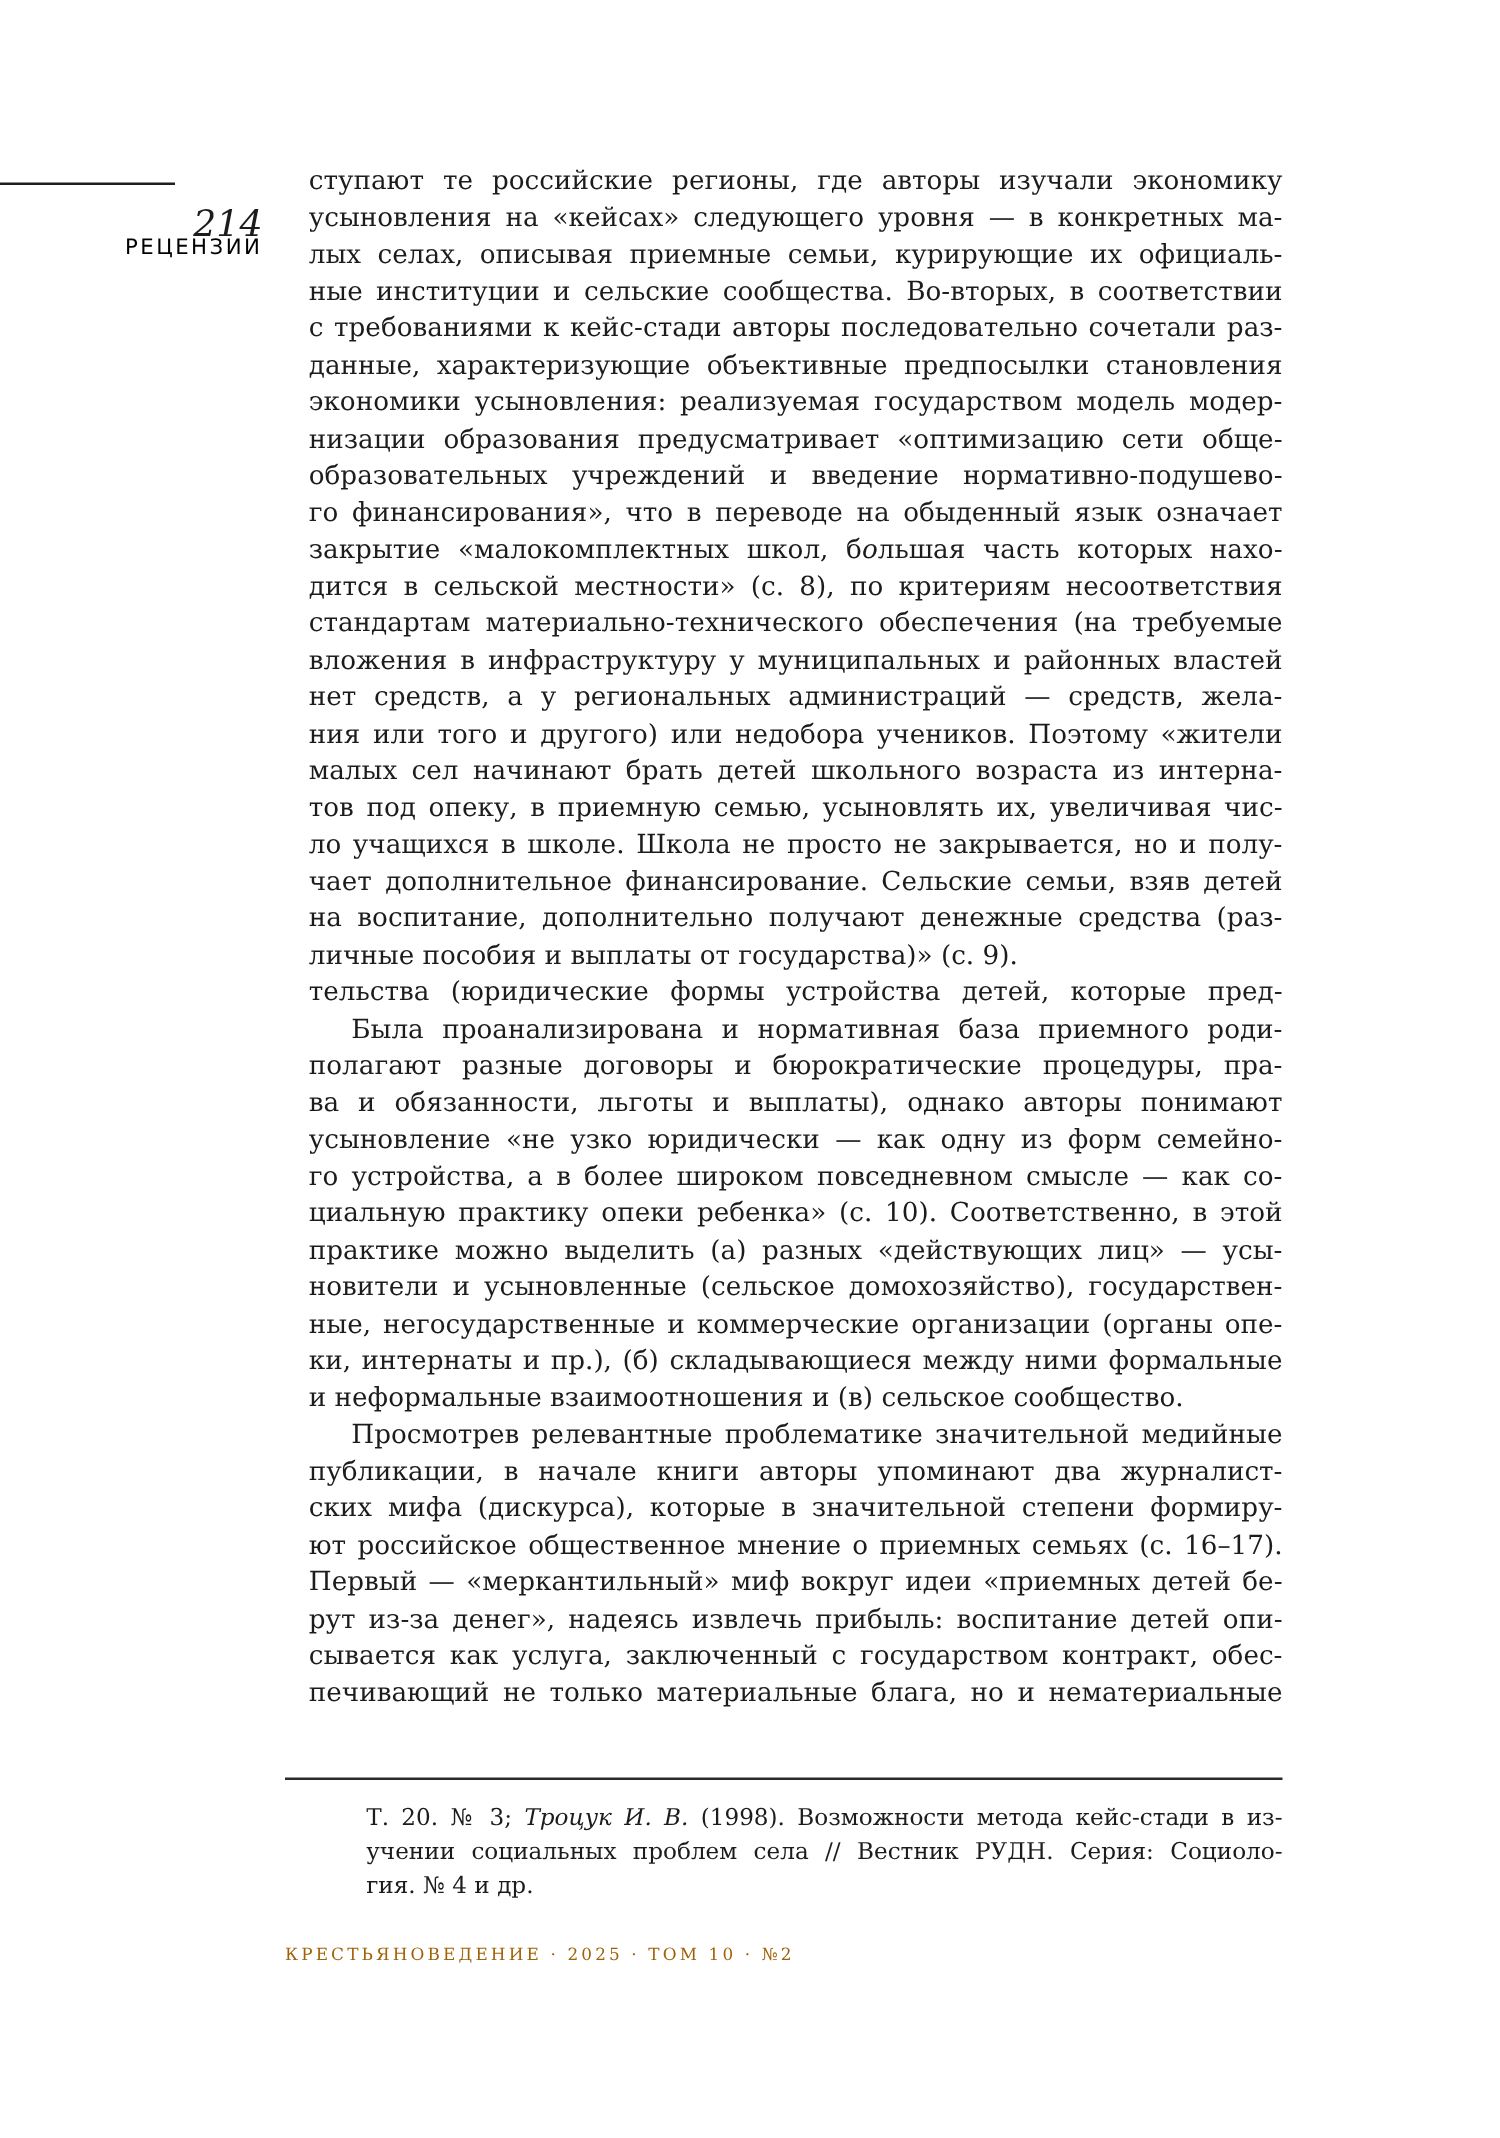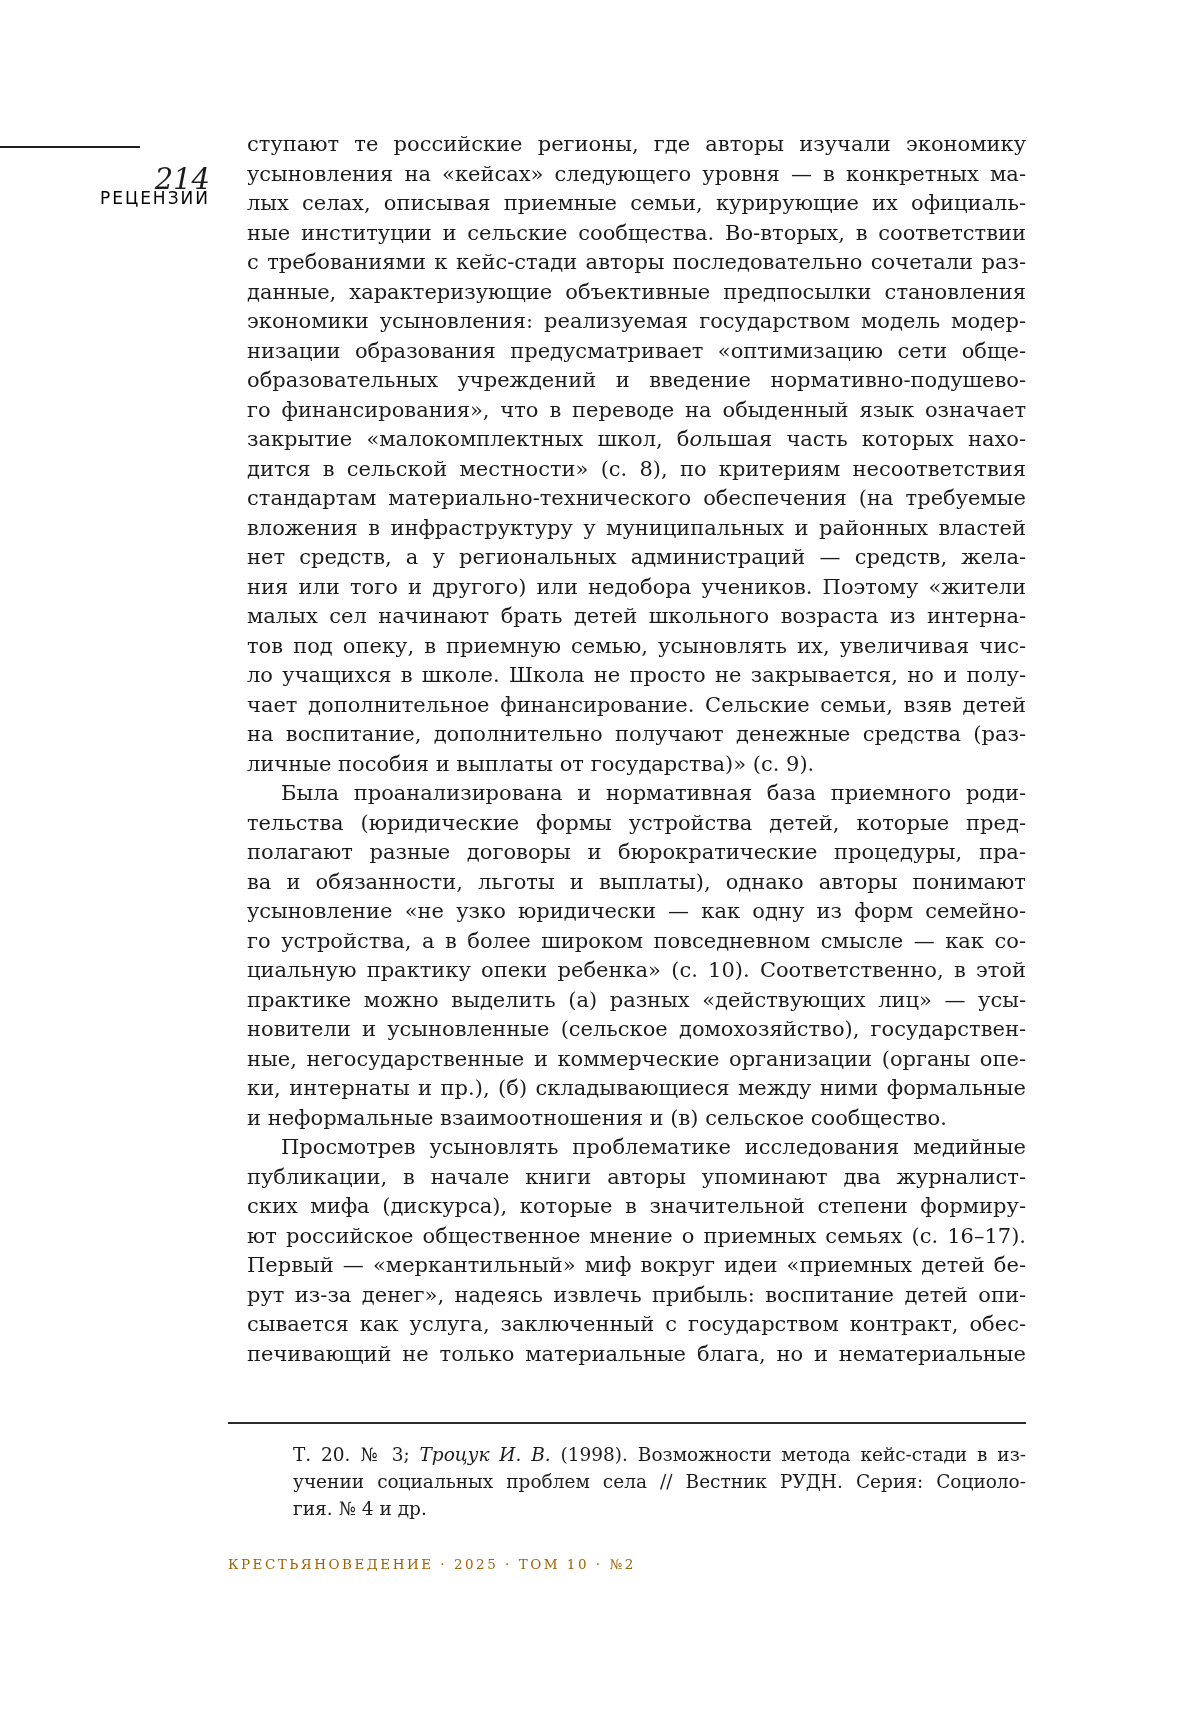--- a/index.html
+++ b/index.html
@@ -100,33 +100,33 @@
       <div class="line"><span>стандартам материально-технического обеспечения (на требуемые</span></div>
       <div class="line"><span>вложения в инфраструктуру у муниципальных и районных властей</span></div>
       <div class="line"><span>нет средств, а у региональных администраций — средств, жела-</span></div>
       <div class="line"><span>ния или того и другого) или недобора учеников. Поэтому «жители</span></div>
       <div class="line"><span>малых сел начинают брать детей школьного возраста из интерна-</span></div>
       <div class="line"><span>тов под опеку, в приемную семью, усыновлять их, увеличивая чис-</span></div>
       <div class="line"><span>ло учащихся в школе. Школа не просто не закрывается, но и полу-</span></div>
       <div class="line"><span>чает дополнительное финансирование. Сельские семьи, взяв детей</span></div>
       <div class="line"><span>на воспитание, дополнительно получают денежные средства (раз-</span></div>
       <div class="line short"><span>личные пособия и выплаты от государства)» (с. 9).</span></div>
+      <div class="line"><span>тельства (юридические формы устройства детей, которые пред-</span></div>
       <div class="line indent"><span>Была проанализирована и нормативная база приемного роди-</span></div>
-      <div class="line"><span>тельства (юридические формы устройства детей, которые пред-</span></div>
       <div class="line"><span>полагают разные договоры и бюрократические процедуры, пра-</span></div>
       <div class="line"><span>ва и обязанности, льготы и выплаты), однако авторы понимают</span></div>
       <div class="line"><span>усыновление «не узко юридически — как одну из форм семейно-</span></div>
       <div class="line"><span>го устройства, а в более широком повседневном смысле — как со-</span></div>
       <div class="line"><span>циальную практику опеки ребенка» (с. 10). Соответственно, в этой</span></div>
       <div class="line"><span>практике можно выделить (а) разных «действующих лиц» — усы-</span></div>
       <div class="line"><span>новители и усыновленные (сельское домохозяйство), государствен-</span></div>
       <div class="line"><span>ные, негосударственные и коммерческие организации (органы опе-</span></div>
       <div class="line"><span>ки, интернаты и пр.), (б) складывающиеся между ними формальные</span></div>
       <div class="line short"><span>и неформальные взаимоотношения и (в) сельское сообщество.</span></div>
-      <div class="line indent"><span>Просмотрев усыновлять проблематике исследования медийные</span></div>
+      <div class="line indent"><span>Просмотрев релевантные проблематике значительной медийные</span></div>
       <div class="line"><span>публикации, в начале книги авторы упоминают два журналист-</span></div>
       <div class="line"><span>ских мифа (дискурса), которые в значительной степени формиру-</span></div>
       <div class="line"><span>ют российское общественное мнение о приемных семьях (с. 16–17).</span></div>
       <div class="line"><span>Первый — «меркантильный» миф вокруг идеи «приемных детей бе-</span></div>
       <div class="line"><span>рут из-за денег», надеясь извлечь прибыль: воспитание детей опи-</span></div>
       <div class="line"><span>сывается как услуга, заключенный с государством контракт, обес-</span></div>
       <div class="line"><span>печивающий не только материальные блага, но и нематериальные</span></div>
     </div>
 
   <div class="footnote-rule"></div>

